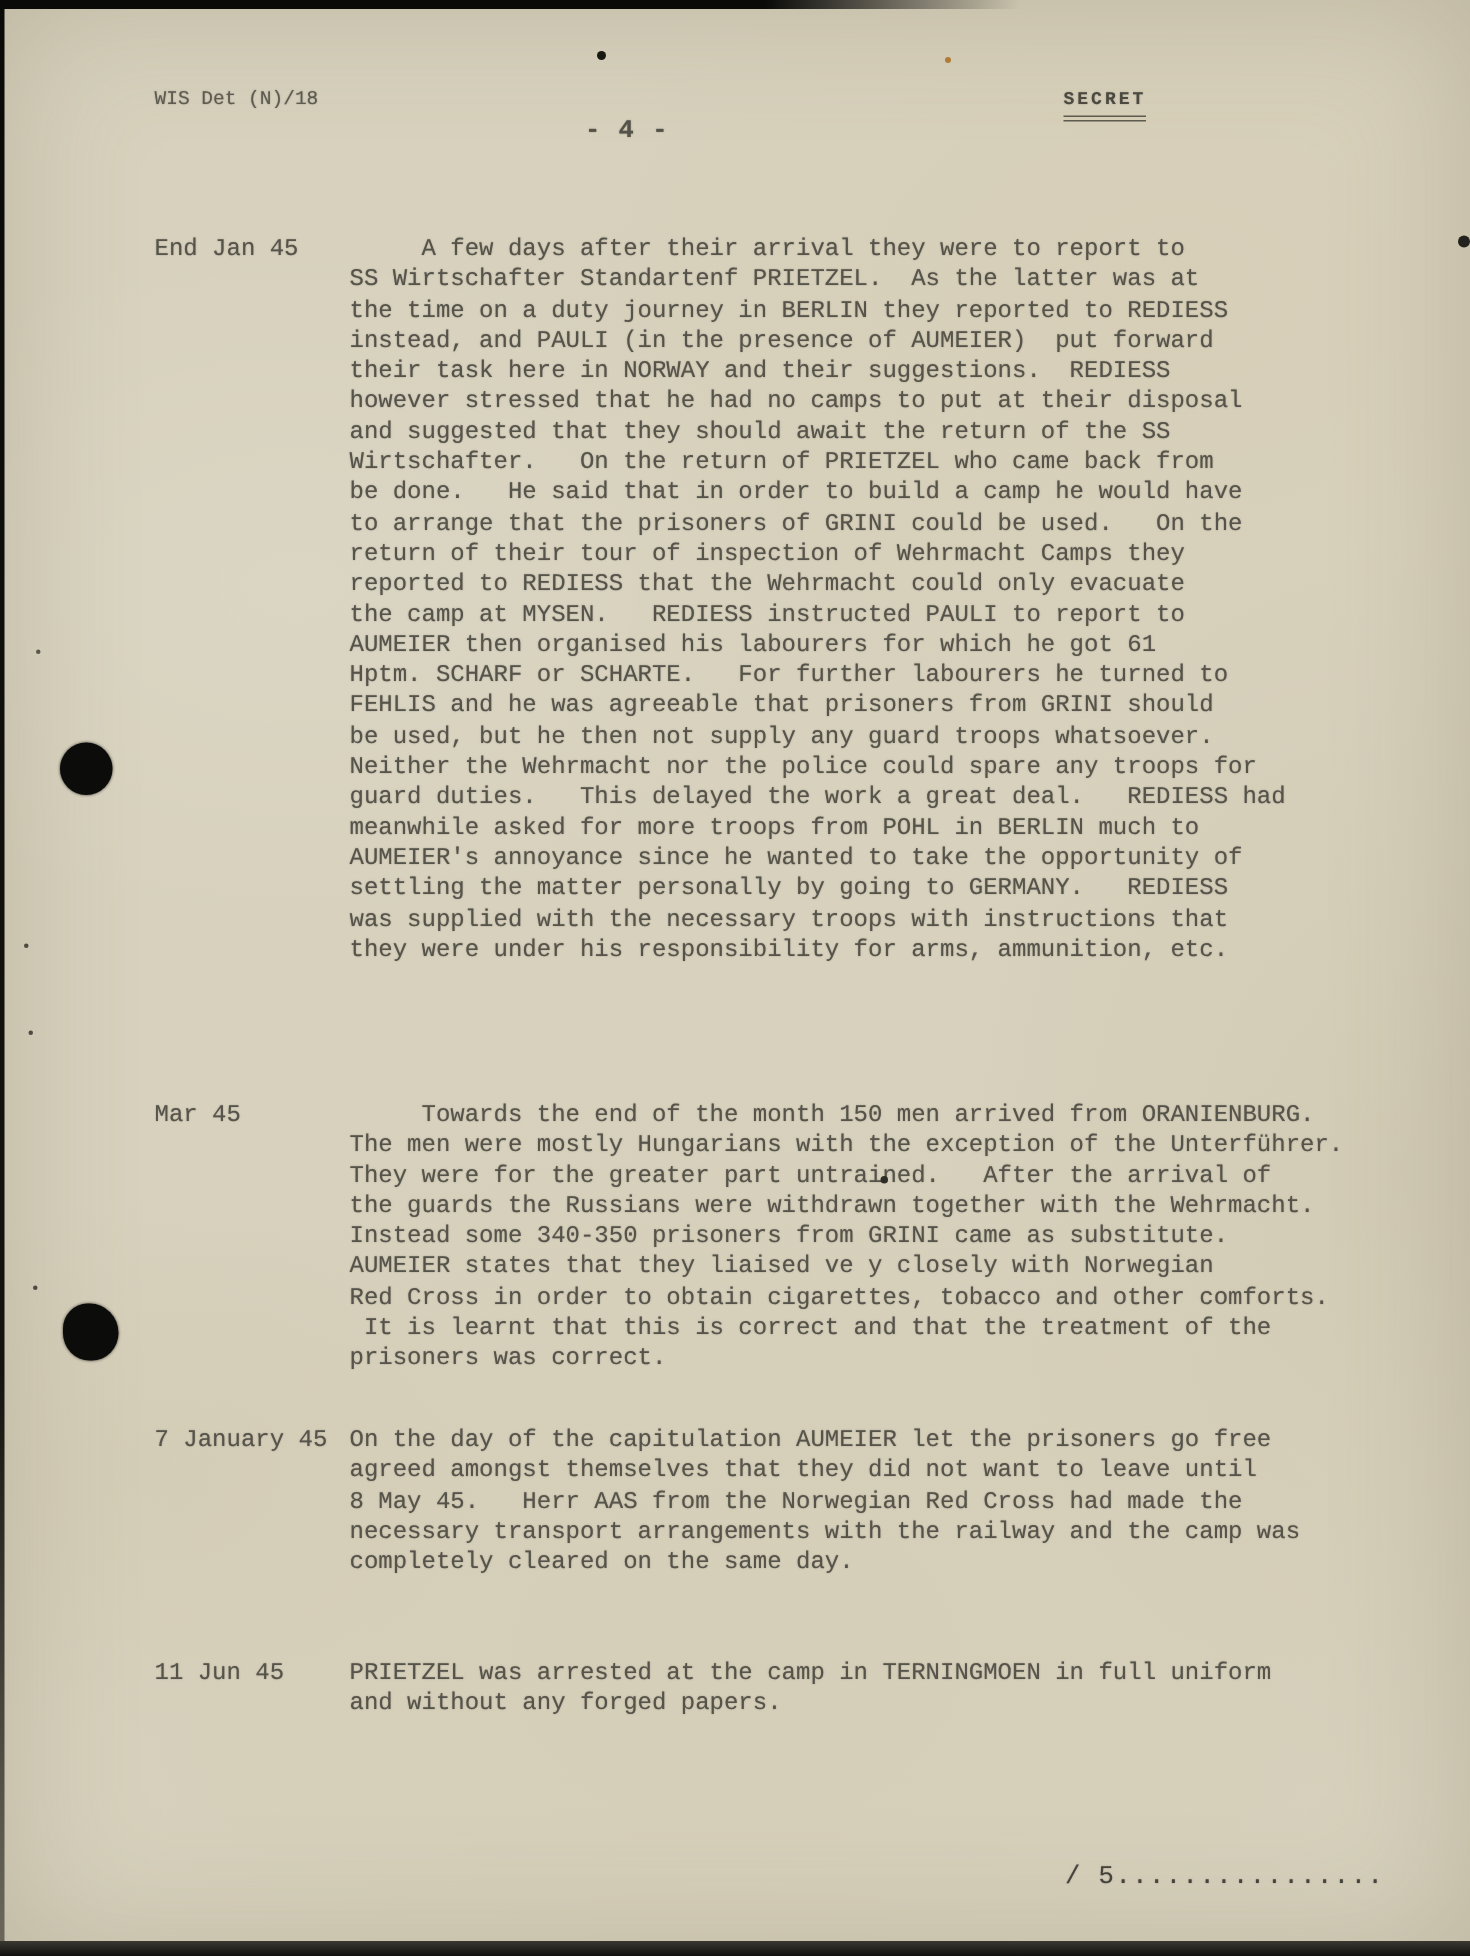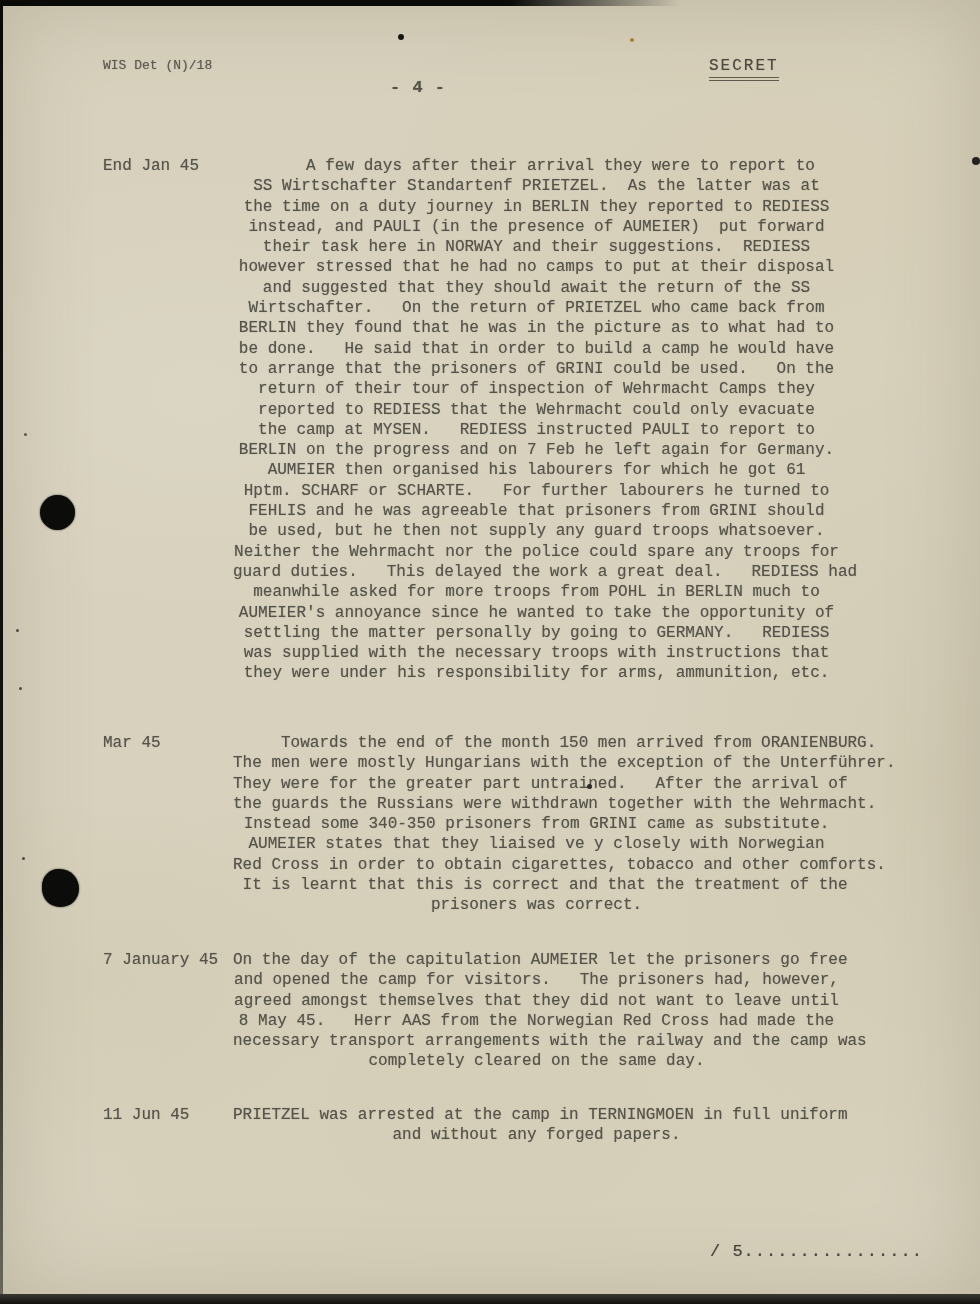--- a/index.html
+++ b/index.html
@@ -42,31 +42,31 @@
     font-size: 16px;
     line-height: 20.3px;
     text-shadow: 0 0 1px rgba(86,83,74,0.55);
   }
   .header-ref {
     position: absolute; left: 103px; top: 56px;
     font-size: 13px; color: #5d5a50;
   }
   .classification {
     position: absolute; left: 709px; top: 56px;
-    font-size: 16px; font-weight: normal; letter-spacing: 2px;
+    font-size: 12px; font-weight: bold; letter-spacing: 2px;
     color: #4b4940;
     border-bottom: 4px double rgba(72,69,60,0.85);
     padding-bottom: 1px;
   }
   .page-number {
     position: absolute; left: 390px; top: 78px;
     font-size: 17px; color: #55524a; font-weight: bold; letter-spacing: 1px;
   }
   .entry {
-    position: absolute; left: 0; width: 840px; text-align: center;
+    position: absolute; left: 0; width: 840px;
   }
   .entry-date {
     position: absolute; left: 103px; top: 0;
   }
   .entry-lines {
     margin-left: 233px;
   }
   .footer-marker {
     position: absolute; left: 710px; top: 1242px;
     font-size: 17px; color: #45433c; letter-spacing: 1px;
@@ -107,27 +107,25 @@
     <div class="tw entry-date">End Jan 45</div>
     <div class="entry-lines">
           <div class="tw">     A few days after their arrival they were to report to</div>
           <div class="tw">SS Wirtschafter Standartenf PRIETZEL.  As the latter was at</div>
           <div class="tw">the time on a duty journey in BERLIN they reported to REDIESS</div>
           <div class="tw">instead, and PAULI (in the presence of AUMEIER)  put forward</div>
           <div class="tw">their task here in NORWAY and their suggestions.  REDIESS</div>
           <div class="tw">however stressed that he had no camps to put at their disposal</div>
           <div class="tw">and suggested that they should await the return of the SS</div>
           <div class="tw">Wirtschafter.   On the return of PRIETZEL who came back from</div>
-          <div class="tw">BERLIN they found that he was in the picture as to what had to</div>
           <div class="tw">be done.   He said that in order to build a camp he would have</div>
           <div class="tw">to arrange that the prisoners of GRINI could be used.   On the</div>
           <div class="tw">return of their tour of inspection of Wehrmacht Camps they</div>
           <div class="tw">reported to REDIESS that the Wehrmacht could only evacuate</div>
           <div class="tw">the camp at MYSEN.   REDIESS instructed PAULI to report to</div>
-          <div class="tw">BERLIN on the progress and on 7 Feb he left again for Germany.</div>
           <div class="tw">AUMEIER then organised his labourers for which he got 61</div>
           <div class="tw">Hptm. SCHARF or SCHARTE.   For further labourers he turned to</div>
           <div class="tw">FEHLIS and he was agreeable that prisoners from GRINI should</div>
           <div class="tw">be used, but he then not supply any guard troops whatsoever.</div>
           <div class="tw">Neither the Wehrmacht nor the police could spare any troops for</div>
           <div class="tw">guard duties.   This delayed the work a great deal.   REDIESS had</div>
           <div class="tw">meanwhile asked for more troops from POHL in BERLIN much to</div>
           <div class="tw">AUMEIER's annoyance since he wanted to take the opportunity of</div>
           <div class="tw">settling the matter personally by going to GERMANY.   REDIESS</div>
           <div class="tw">was supplied with the necessary troops with instructions that</div>
@@ -147,21 +145,20 @@
           <div class="tw">Red Cross in order to obtain cigarettes, tobacco and other comforts.</div>
           <div class="tw"> It is learnt that this is correct and that the treatment of the</div>
           <div class="tw">prisoners was correct.</div>
         </div>
   </div>
 
   <div class="entry" style="top: 950px;">
     <div class="tw entry-date">7 January 45</div>
     <div class="entry-lines">
           <div class="tw">On the day of the capitulation AUMEIER let the prisoners go free</div>
-          <div class="tw">and opened the camp for visitors.   The prisoners had, however,</div>
           <div class="tw">agreed amongst themselves that they did not want to leave until</div>
           <div class="tw">8 May 45.   Herr AAS from the Norwegian Red Cross had made the</div>
           <div class="tw">necessary transport arrangements with the railway and the camp was</div>
           <div class="tw">completely cleared on the same day.</div>
         </div>
   </div>
 
   <div class="entry" style="top: 1105px;">
     <div class="tw entry-date">11 Jun 45</div>
     <div class="entry-lines">

